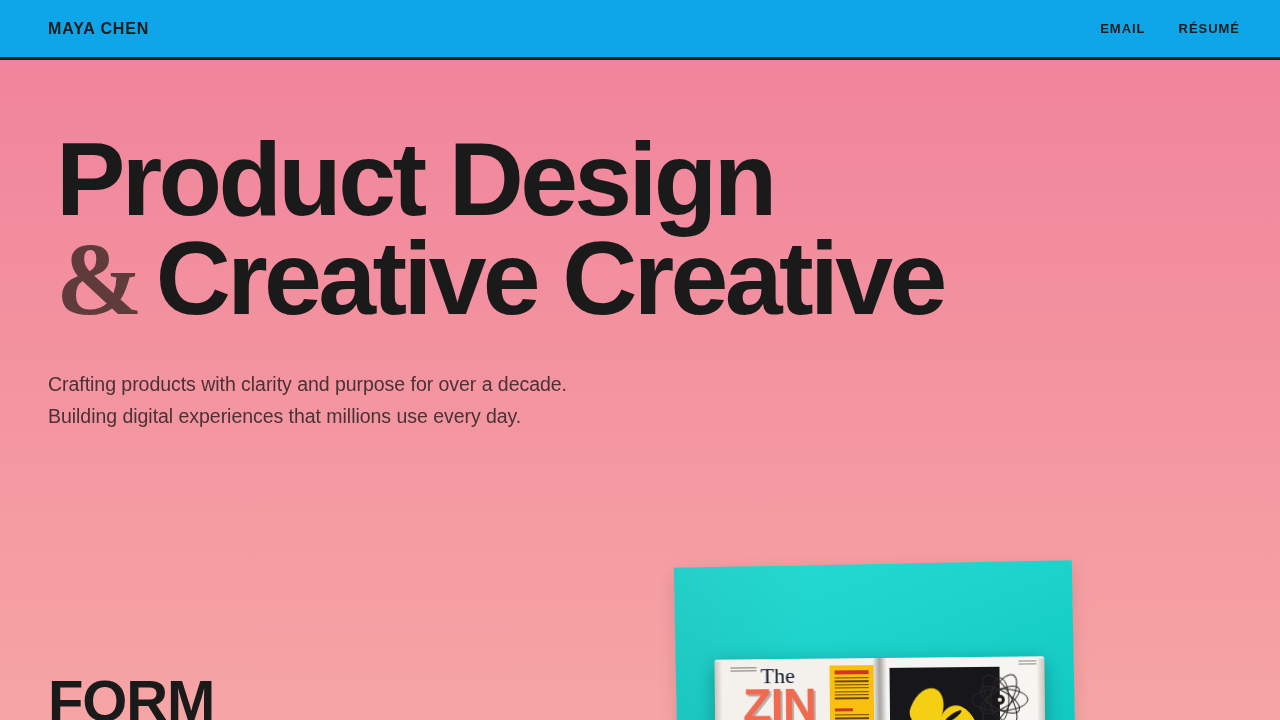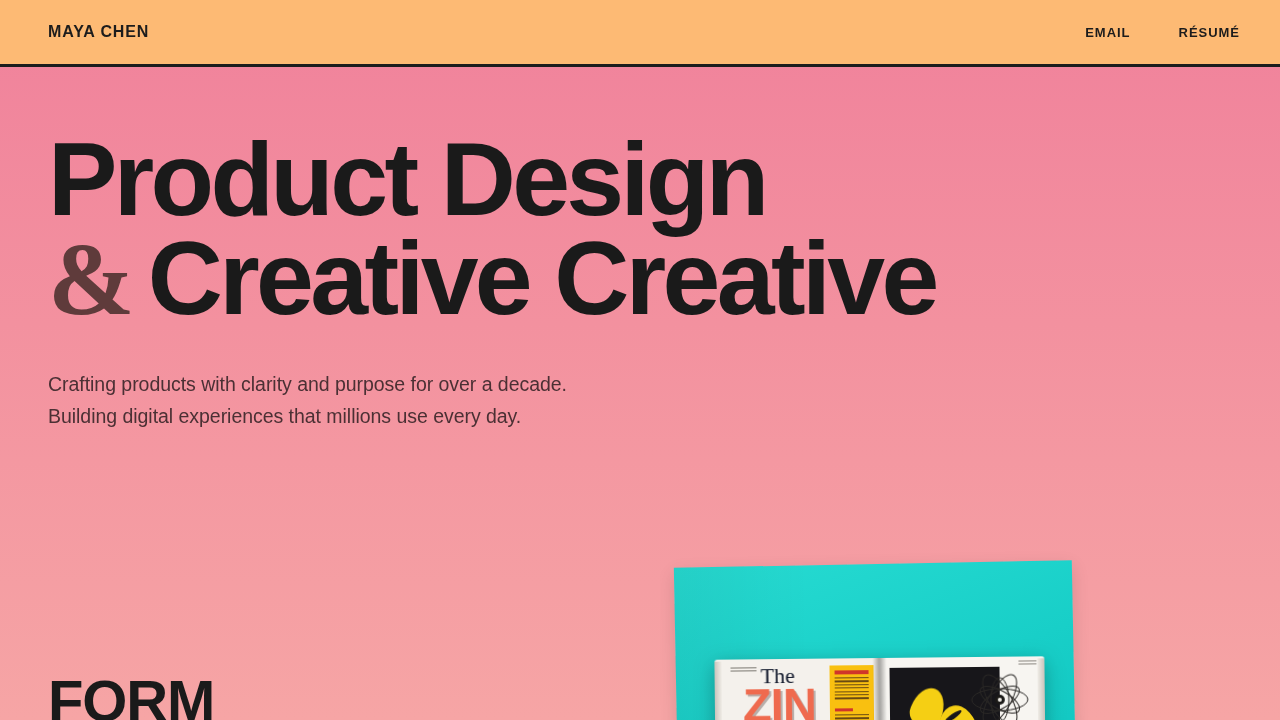--- a/index.html
+++ b/index.html
@@ -9,35 +9,35 @@
     font-family:"Liberation Sans", sans-serif;
   }
   body {
     background:linear-gradient(180deg,#f0819b 0%, #f3919f 45%, #f6a5a5 100%);
     position:relative;
   }
 
   
   #site-header {
     position:absolute; top:0; left:0;
-    width:1280px; height:67px;
-    background:#fdba74;
+    width:1280px; height:60px;
+    background:#0ea5e9;
     border-bottom:3px solid #1c1c1c;
     display:flex; align-items:center;
     justify-content:space-between;
     padding:0 40px 0 48px;
     z-index:20;
   }
   #brand {
     font-size:16px; font-weight:bold;
     letter-spacing:0.055em;
     color:#1c1c1c;
     white-space:nowrap;
   }
-  #main-nav { display:flex; align-items:center; gap:48px;justify-content:center; }
+  #main-nav { display:flex; align-items:center; gap:33px;justify-content:center; }
   .nav-link {
     font-size:13px; font-weight:bold;
     letter-spacing:0.075em;
     color:#1c1c1c;
     text-decoration:none;
     white-space:nowrap;
     cursor:pointer;
   }
 
   
@@ -49,20 +49,21 @@
     z-index:5;
   }
   #hero-title {
     font-size:104px;
     line-height:0.95;
     font-weight:bold;
     letter-spacing:-0.035em;
     color:#1a1a1a;
     font-stretch:condensed;
     white-space:nowrap;
+    margin-left:8px;
   }
   #hero-title .line { display:block; }
   #amp {
     color:#4b302e;
     opacity:0.88;
     font-family:"Liberation Serif", serif;
     font-weight:bold;
     letter-spacing:0.01em;
     padding-right:12px;
   }

